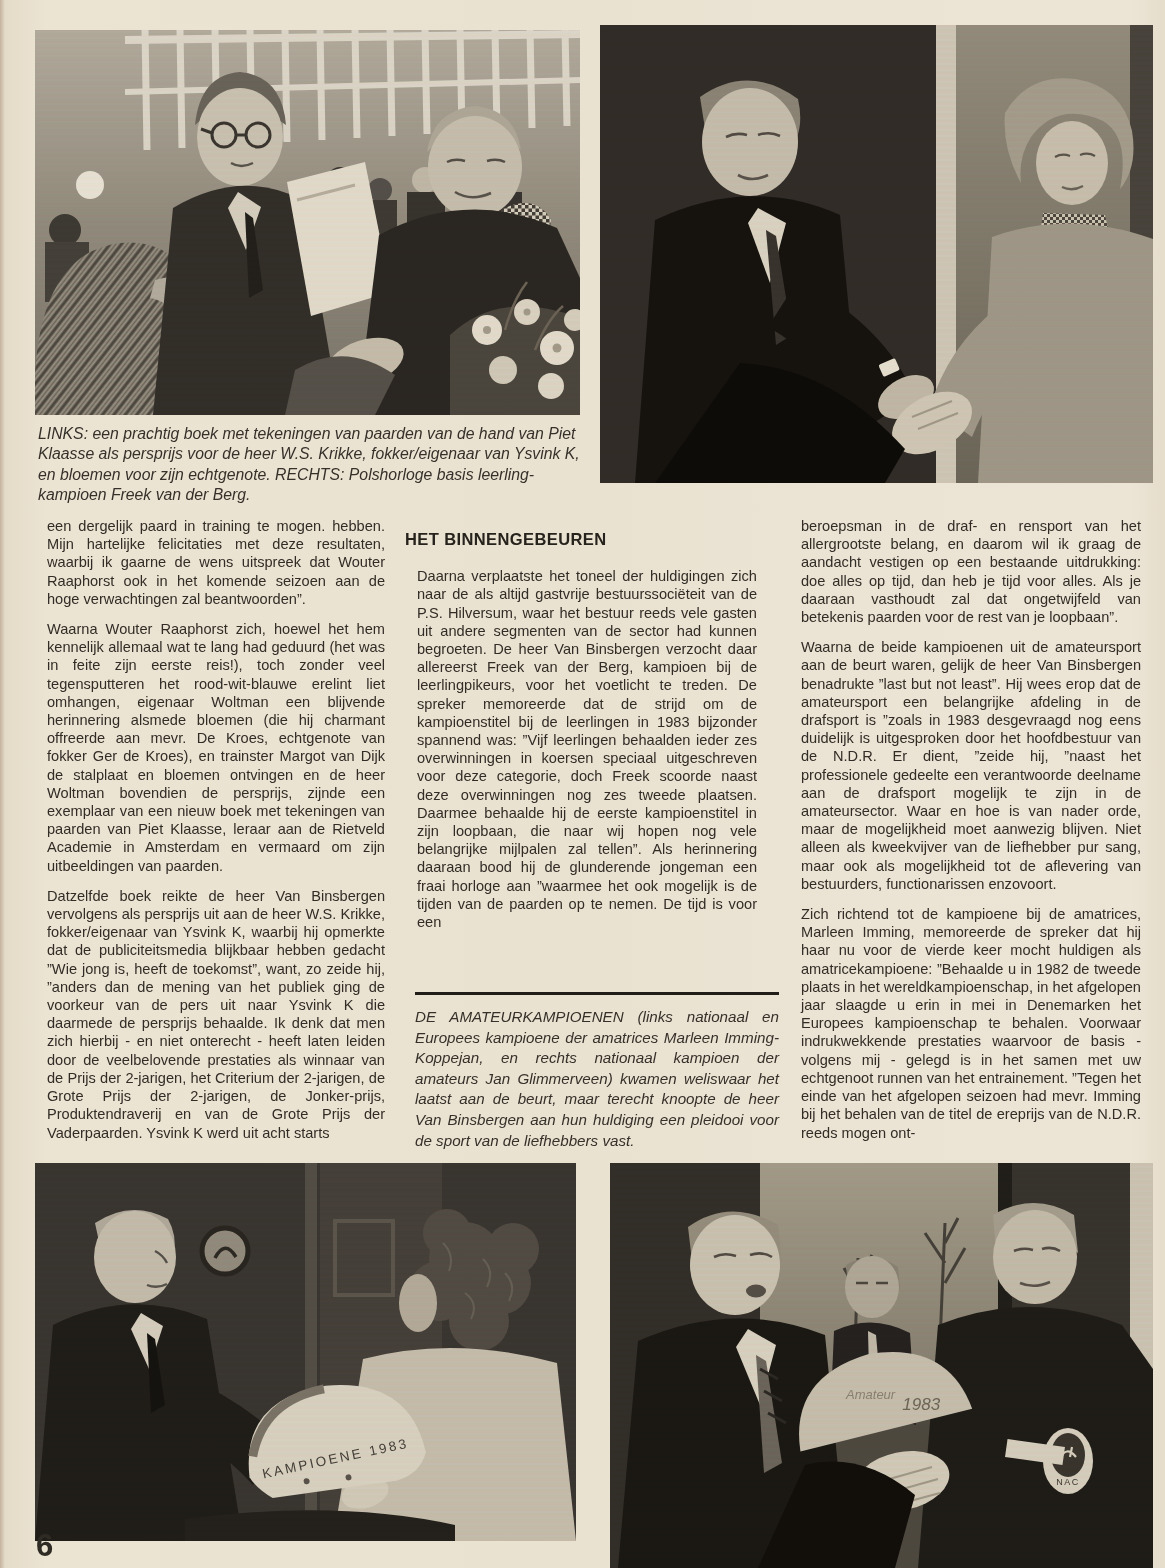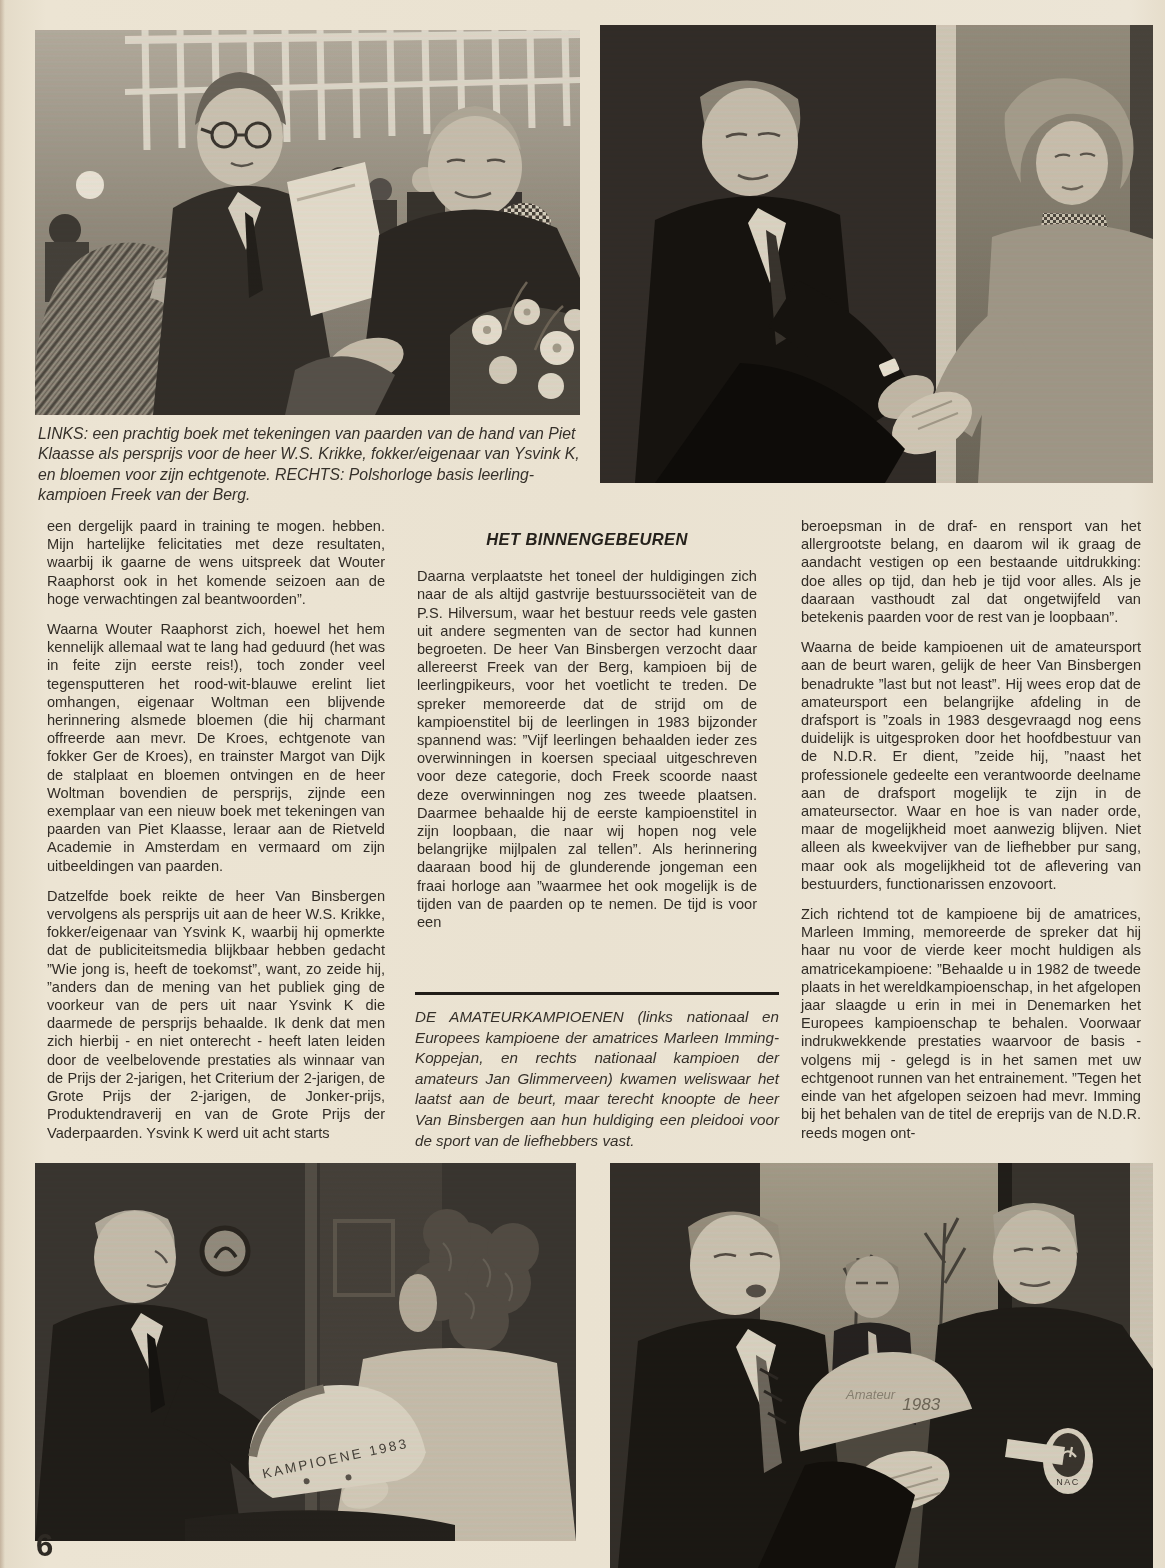--- a/index.html
+++ b/index.html
@@ -30,21 +30,21 @@
   }
   .col{position:absolute;top:505px;width:362px;font-size:14.6px;
     line-height:18.2px;text-align:justify;color:#312c26;}
   .col p{margin:12px;}
   .col1{left:35px;height:652px;overflow:hidden;}
   .col2{left:405px;width:364px;height:652px;}
   .col3{left:789px;width:364px;height:652px;overflow:hidden;}
   .col2-flow{height:482px;overflow:hidden;}
   .section-heading{
     font-weight:bold;font-size:16.5px;letter-spacing:.4px;
-    margin:25px 0 19px 0;color:#26221c;text-align:center;font-style:italic;
+    margin:25px 0 19px 0;color:#26221c;text-align:left;
   }
   .amateur-caption{
     position:absolute;left:0;top:487px;width:364px;
     border-top:3px solid #211d18;padding-top:12px;
     font-style:italic;font-size:15.2px;line-height:20.6px;
     text-align:justify;color:#35302a;margin-left:10px;
   }
   .page-number{
     position:absolute;left:36px;top:1528px;
     font-size:31px;font-weight:bold;color:#2e2a24;

